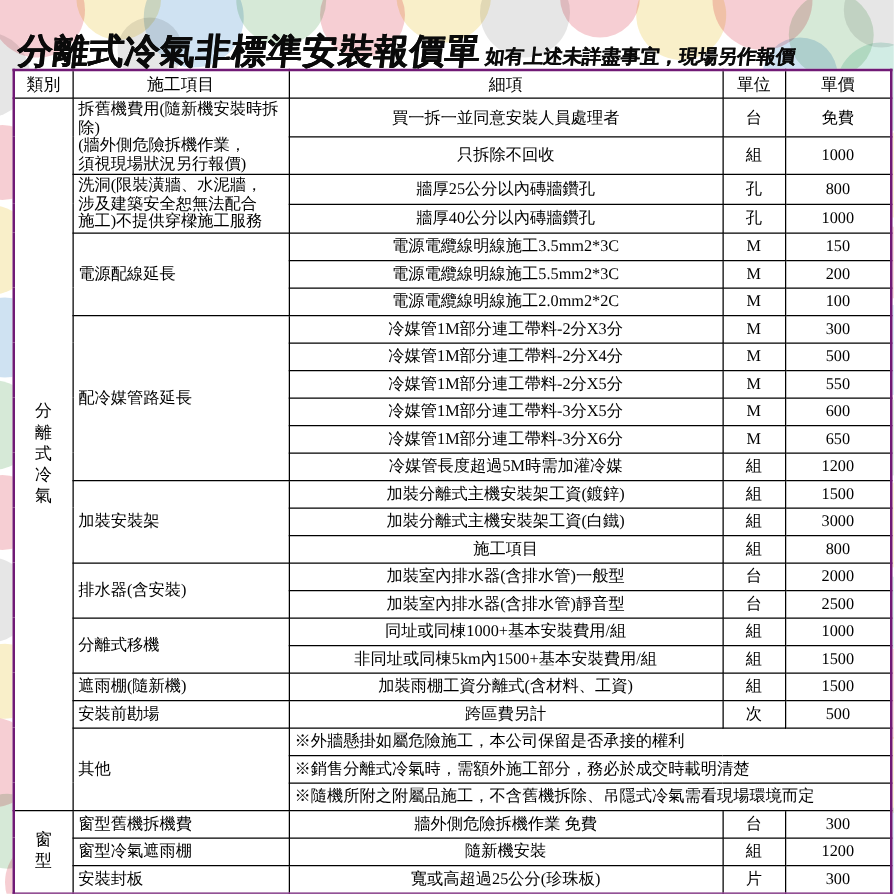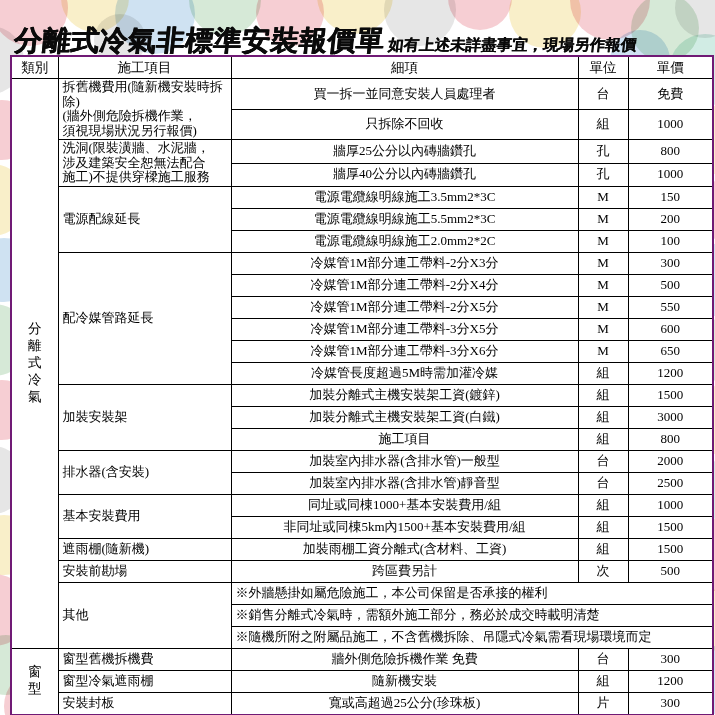--- a/index.html
+++ b/index.html
@@ -216,21 +216,21 @@
         <td class="detail">加裝室內排水器(含排水管)一般型</td>
         <td class="unit">台</td>
         <td class="price">2000</td>
       </tr>
       <tr>
         <td class="detail">加裝室內排水器(含排水管)靜音型</td>
         <td class="unit">台</td>
         <td class="price">2500</td>
       </tr>
       <tr>
-        <td class="proj" rowspan="2">基本安裝費用</td>
+        <td class="proj" rowspan="2">分離式移機</td>
         <td class="detail">同址或同棟1000+基本安裝費用/組</td>
         <td class="unit">組</td>
         <td class="price">1000</td>
       </tr>
       <tr>
         <td class="detail">非同址或同棟5km內1500+基本安裝費用/組</td>
         <td class="unit">組</td>
         <td class="price">1500</td>
       </tr>
       <tr>

